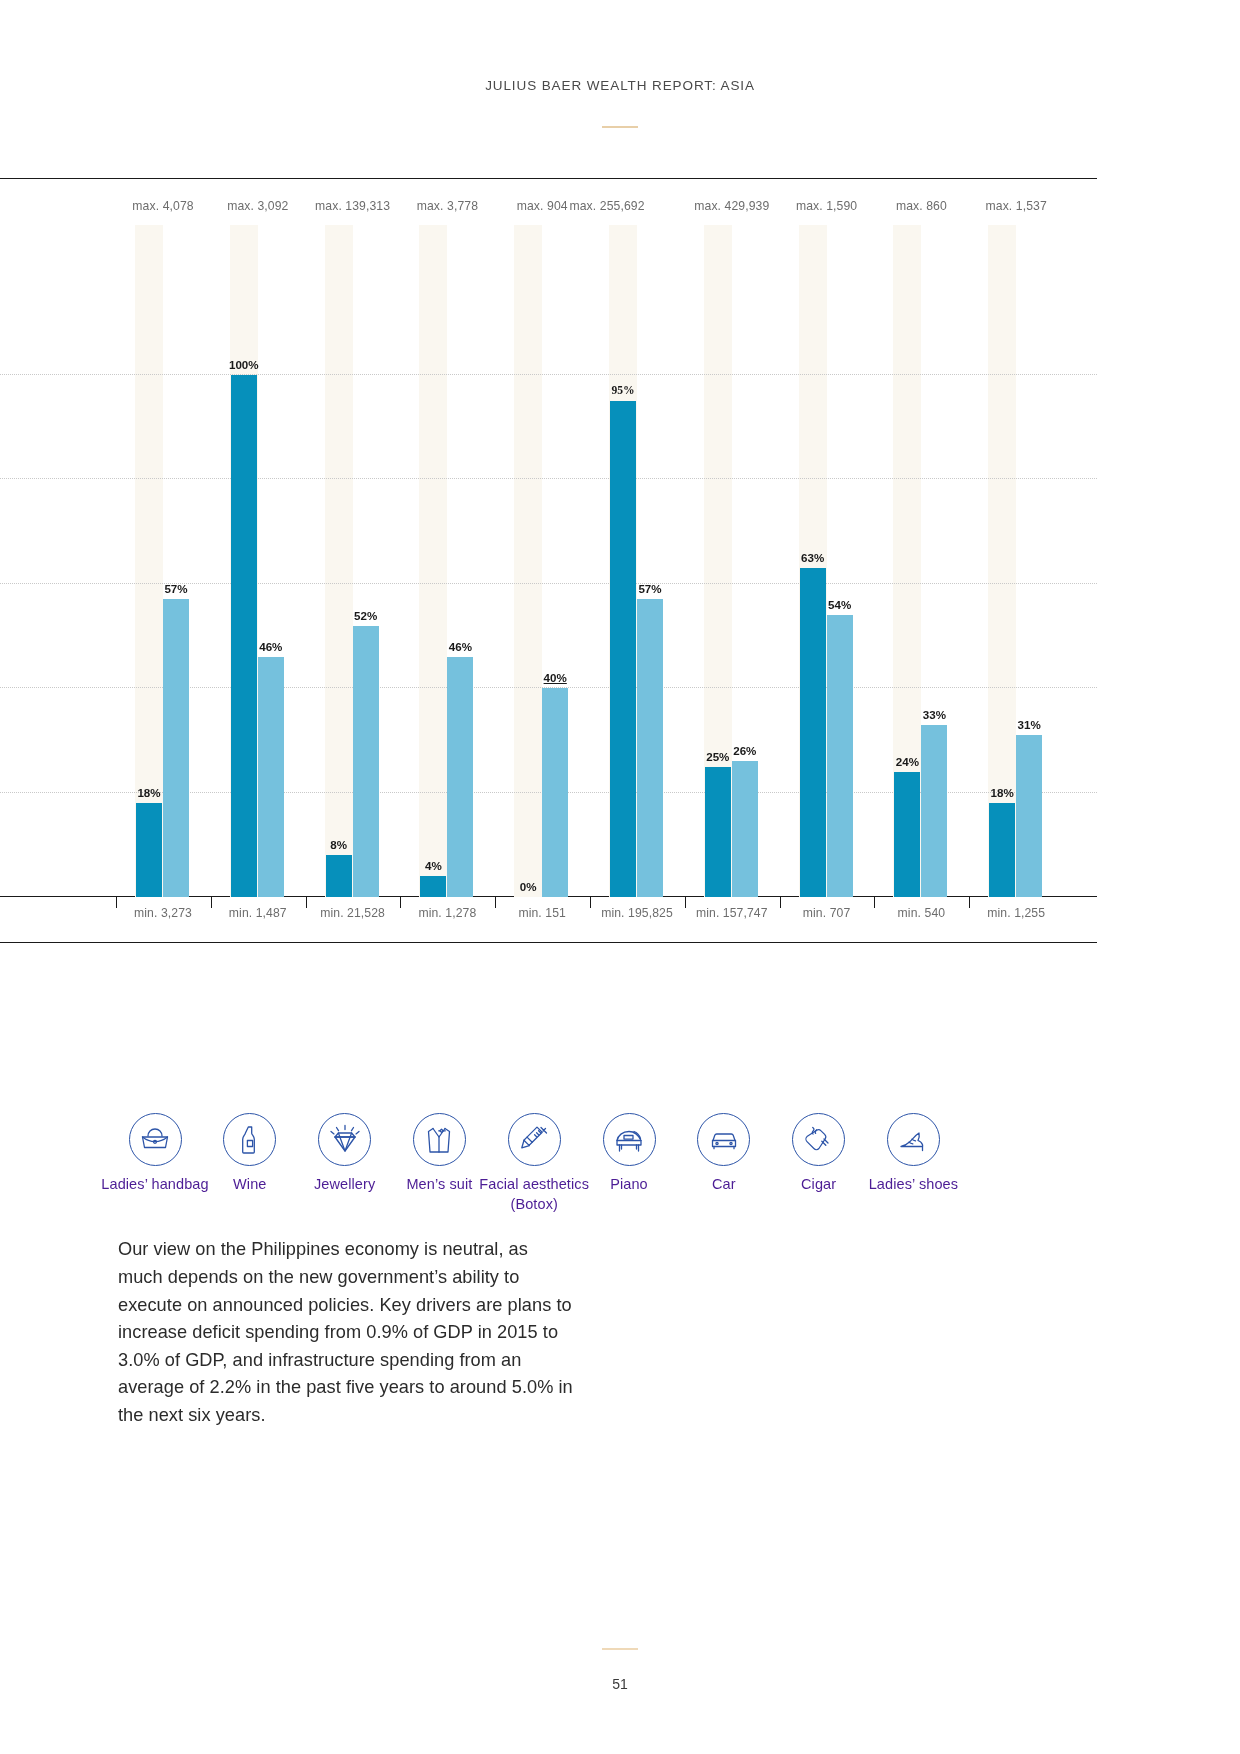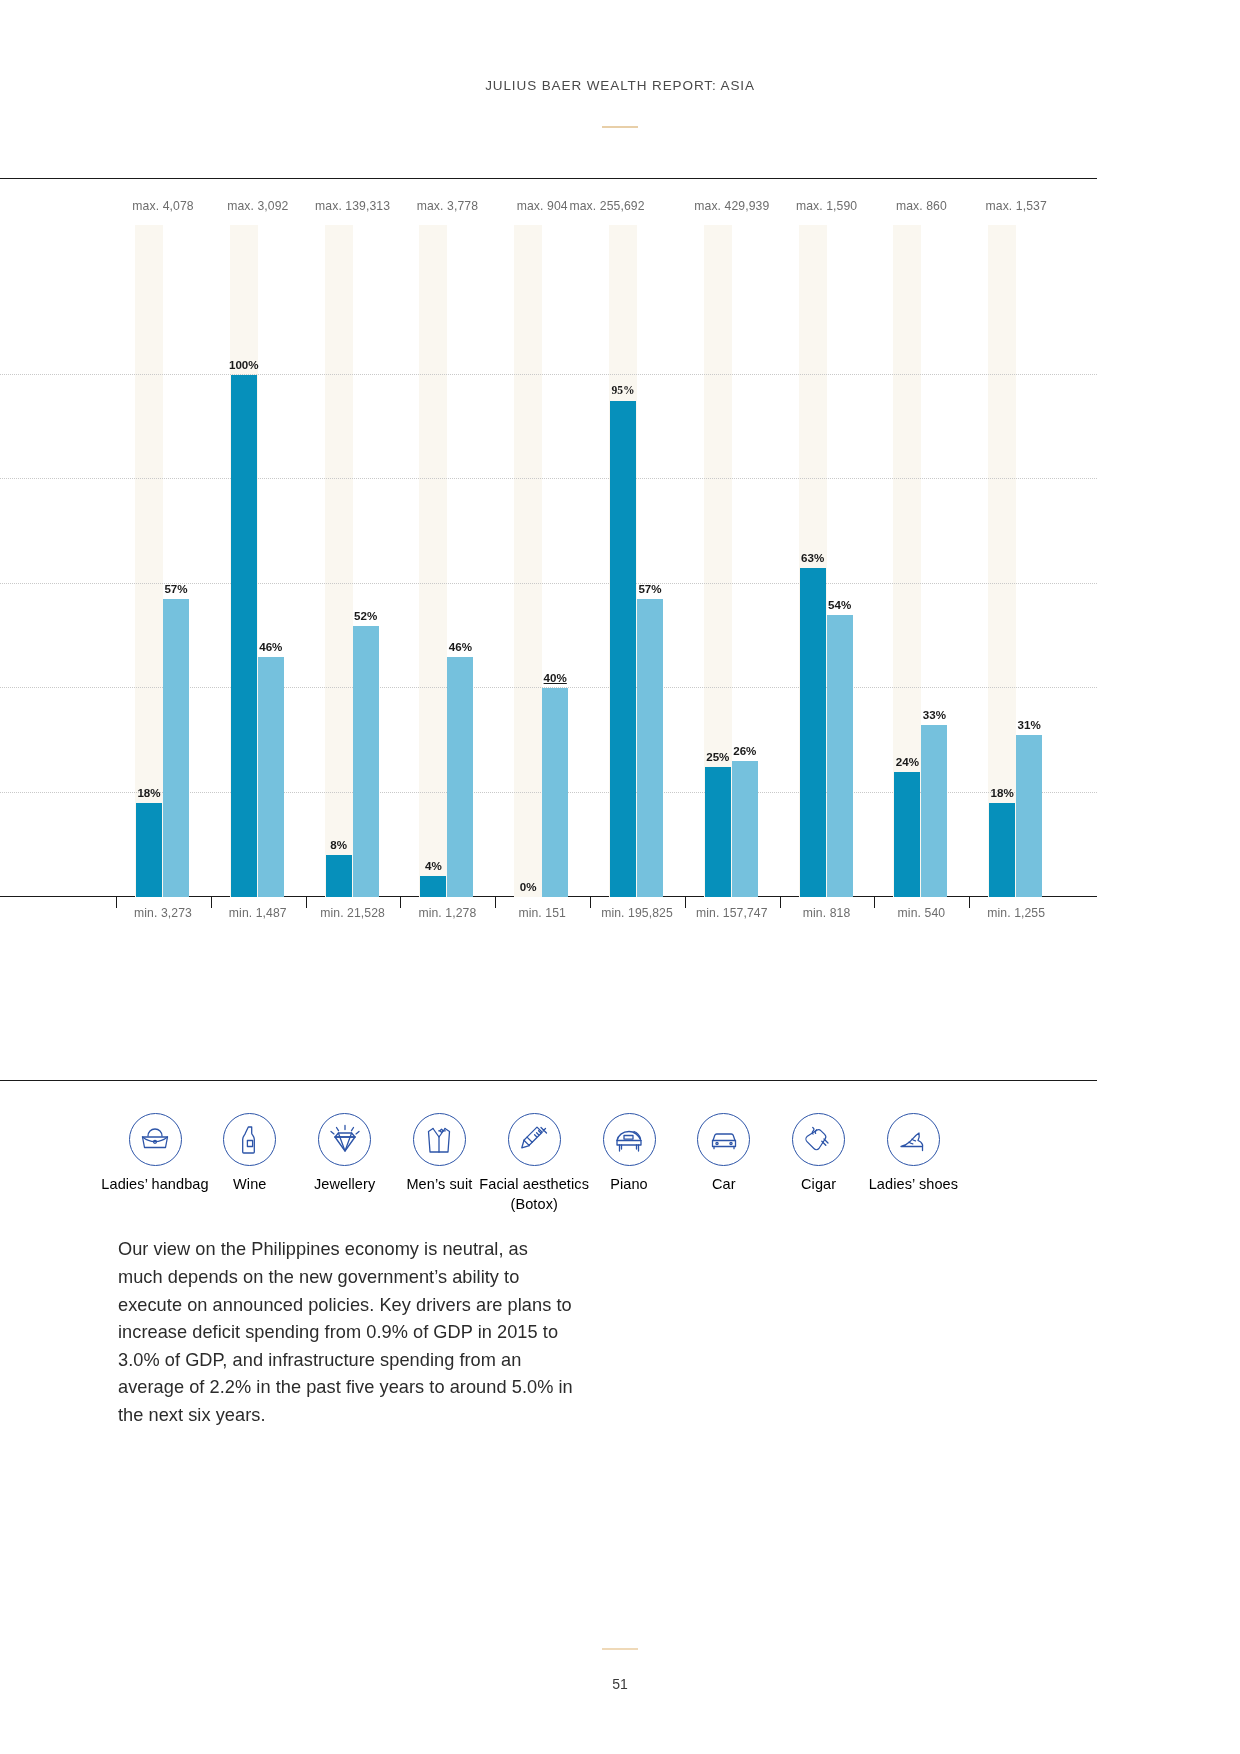--- a/index.html
+++ b/index.html
@@ -26,21 +26,21 @@
     width:36px; height:2px; background:#e8cfa8;
   }
 
   
   .chart-frame {
     position:absolute;
     left:0; top:178px;
     width:1097px;
     border-top:1.6px solid #1a1a1a;
     border-bottom:1.6px solid #1a1a1a;
-    height:903px;
+    height:765px;
   }
 
   .max-row {
     position:relative;
     height:46px;
   }
   .min-row {
     position:relative;
     height:36px;
   }
@@ -118,21 +118,21 @@
   .cat .circle {
     width:53px; height:53px;
     margin:0 auto 9px auto;
     border:1.4px solid #2c54a8;
     border-radius:50%;
     display:flex; align-items:center; justify-content:center;
   }
   .cat .circle svg { display:block; }
   .cat .cname {
     font-size:14.5px;
-    color:#000000;
+    color:#4c1d95;
     line-height:1.36;
     letter-spacing:0.1px;
   }
 
   
   .body-copy {
     position:absolute;
     left:118px; top:1218px;
     width:455px;
     font-size:18.2px;
@@ -241,21 +241,21 @@
     </div>
 
   <div class="min-row">
       <div class="col-label" style="left: 108px; width: 110px;">min. 3,273</div>
       <div class="col-label" style="left: 202.8px; width: 110px;">min. 1,487</div>
       <div class="col-label" style="left: 297.6px; width: 110px;">min. 21,528</div>
       <div class="col-label" style="left: 392.4px; width: 110px;">min. 1,278</div>
       <div class="col-label" style="left: 487.2px; width: 110px;">min. 151</div>
       <div class="col-label" style="left: 582px; width: 110px;">min. 195,825</div>
       <div class="col-label" style="left: 676.8px; width: 110px;">min. 157,747</div>
-      <div class="col-label" style="left: 771.6px; width: 110px;">min. 818</div>
+      <div class="col-label" style="left: 771.6px; width: 110px;">min. 707</div>
       <div class="col-label" style="left: 866.4px; width: 110px;">min. 540</div>
       <div class="col-label" style="left: 961.2px; width: 110px;">min. 1,255</div>
     </div>
 </div>
 
 <div class="icons-row">
     <div class="cat" style="left: 100px;">
       <div class="circle">
         <svg width="34" height="34" viewBox="0 0 34 34" fill="none" stroke="#2c54a8" stroke-width="1.3" stroke-linecap="round" stroke-linejoin="round">
           <path d="M10 13c0-4 3-7 7-7s7 3 7 7"></path>

